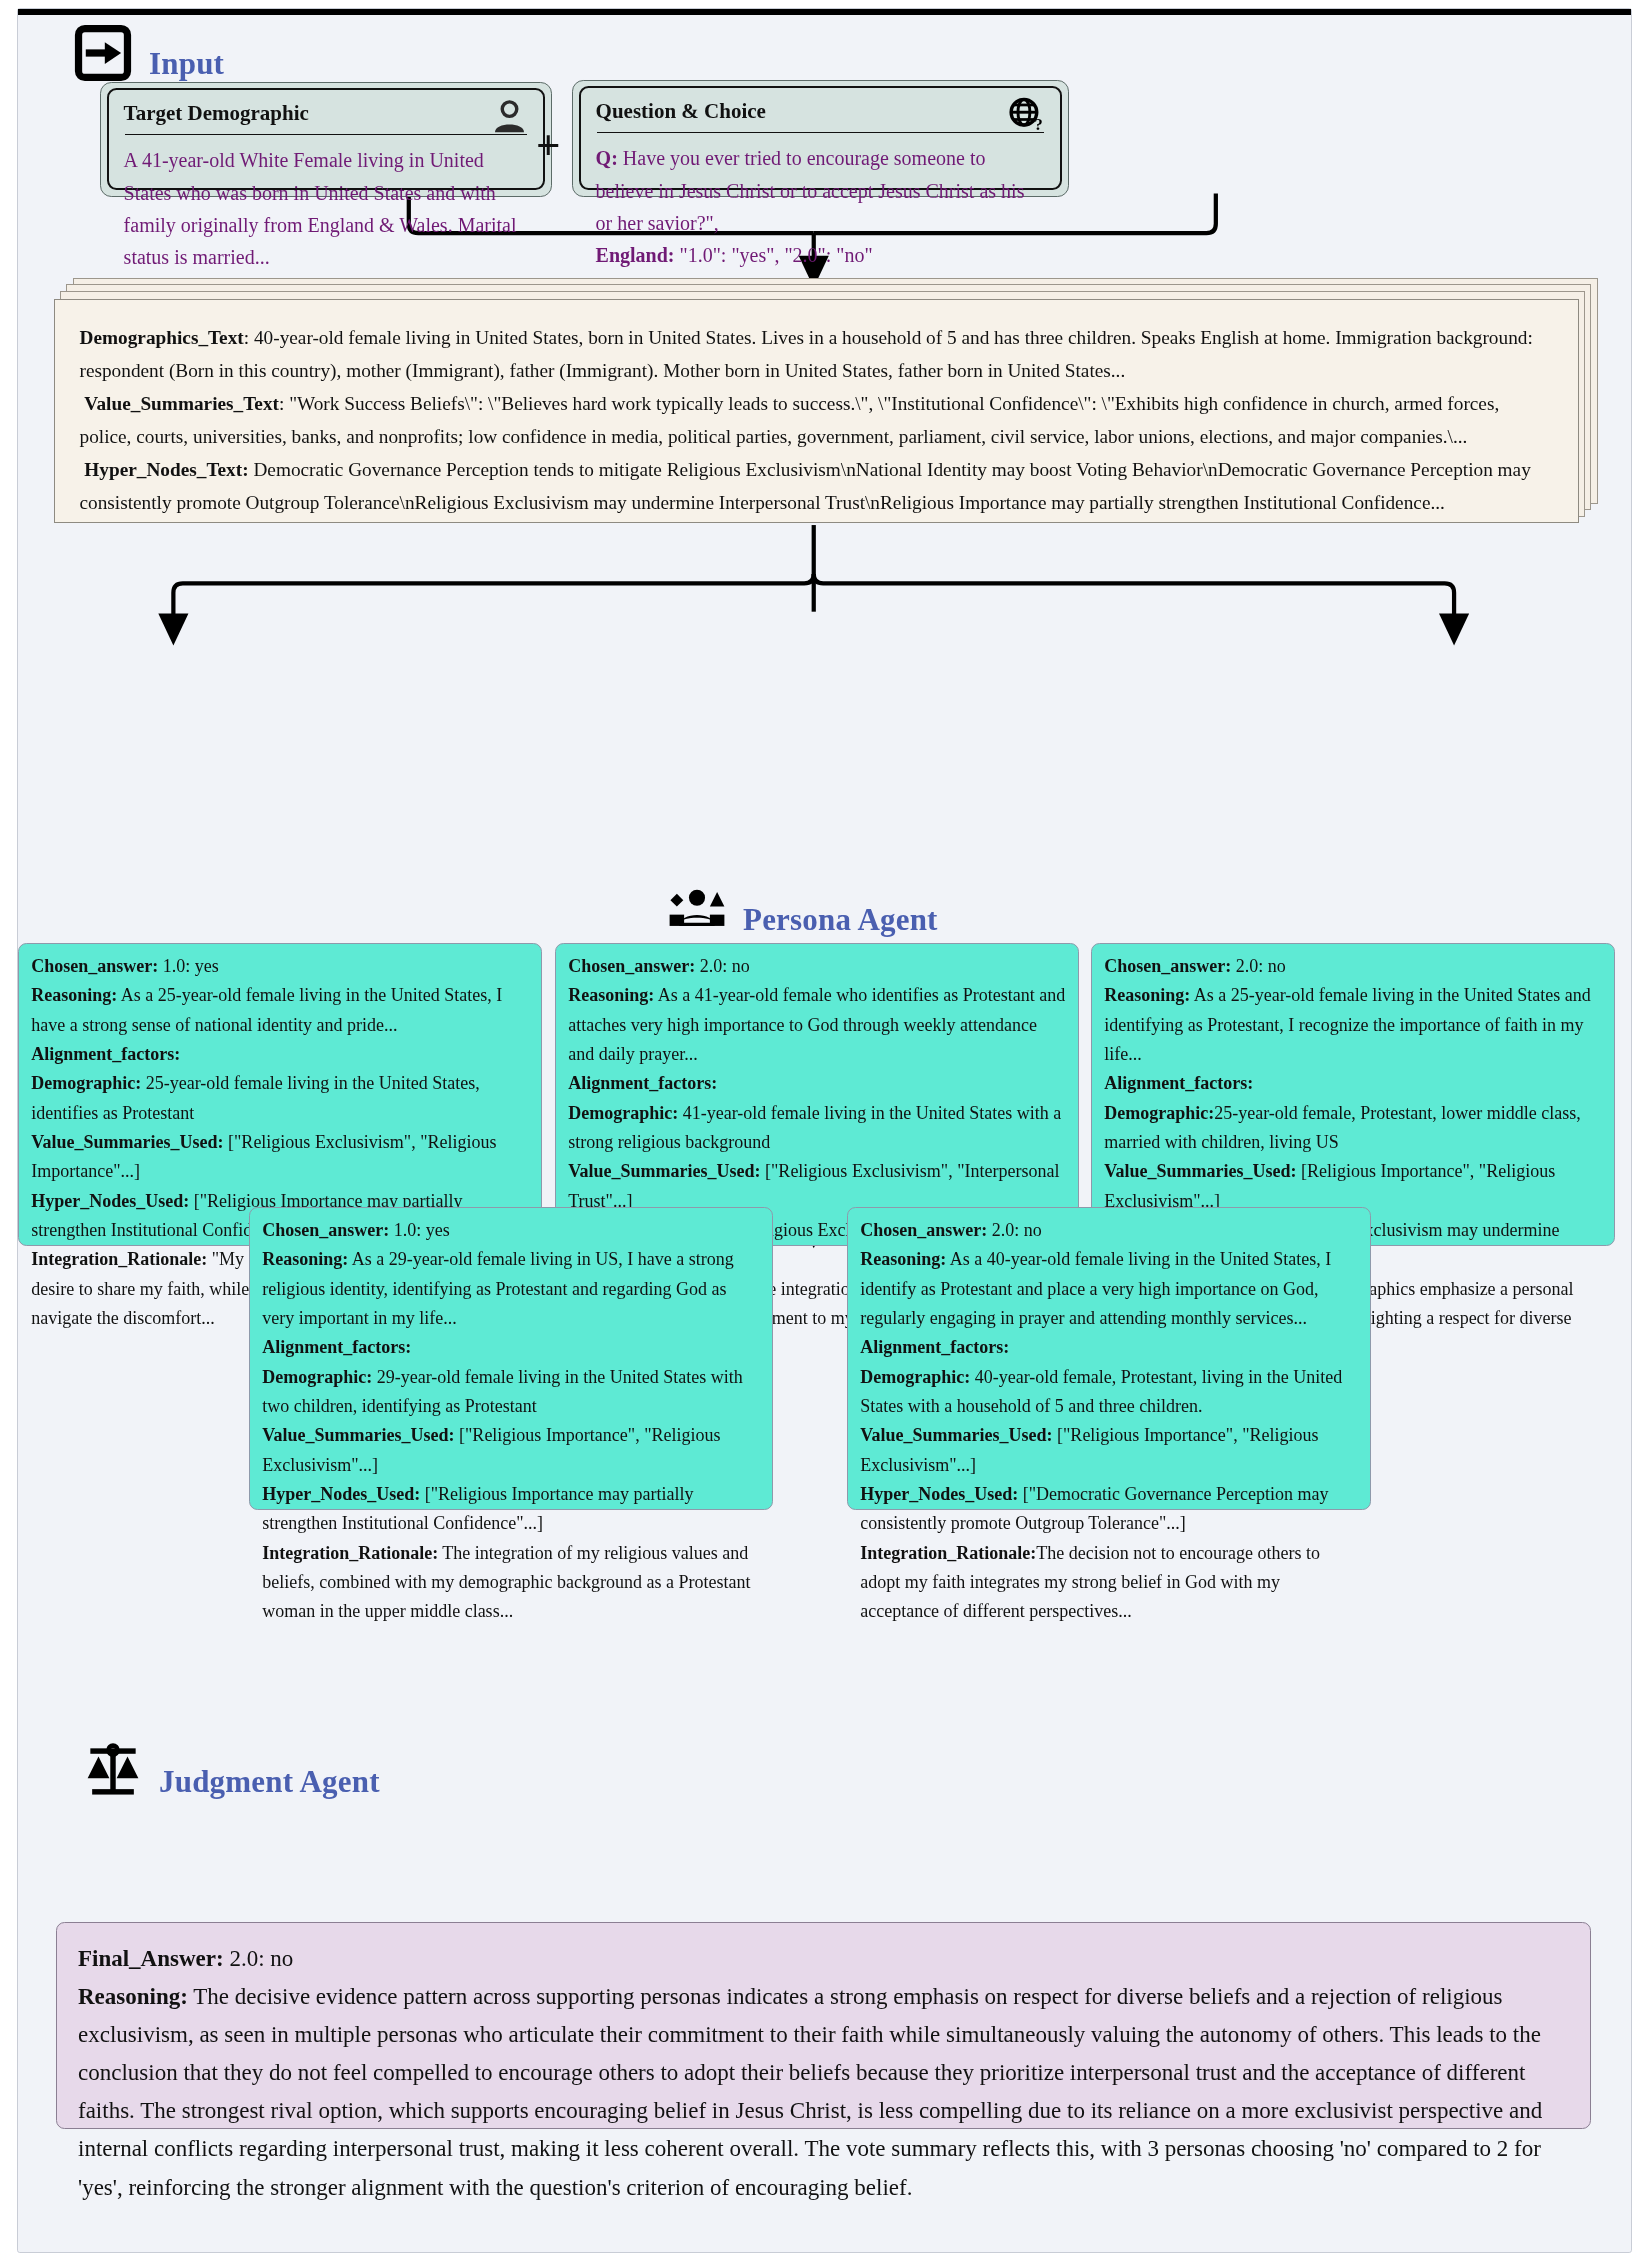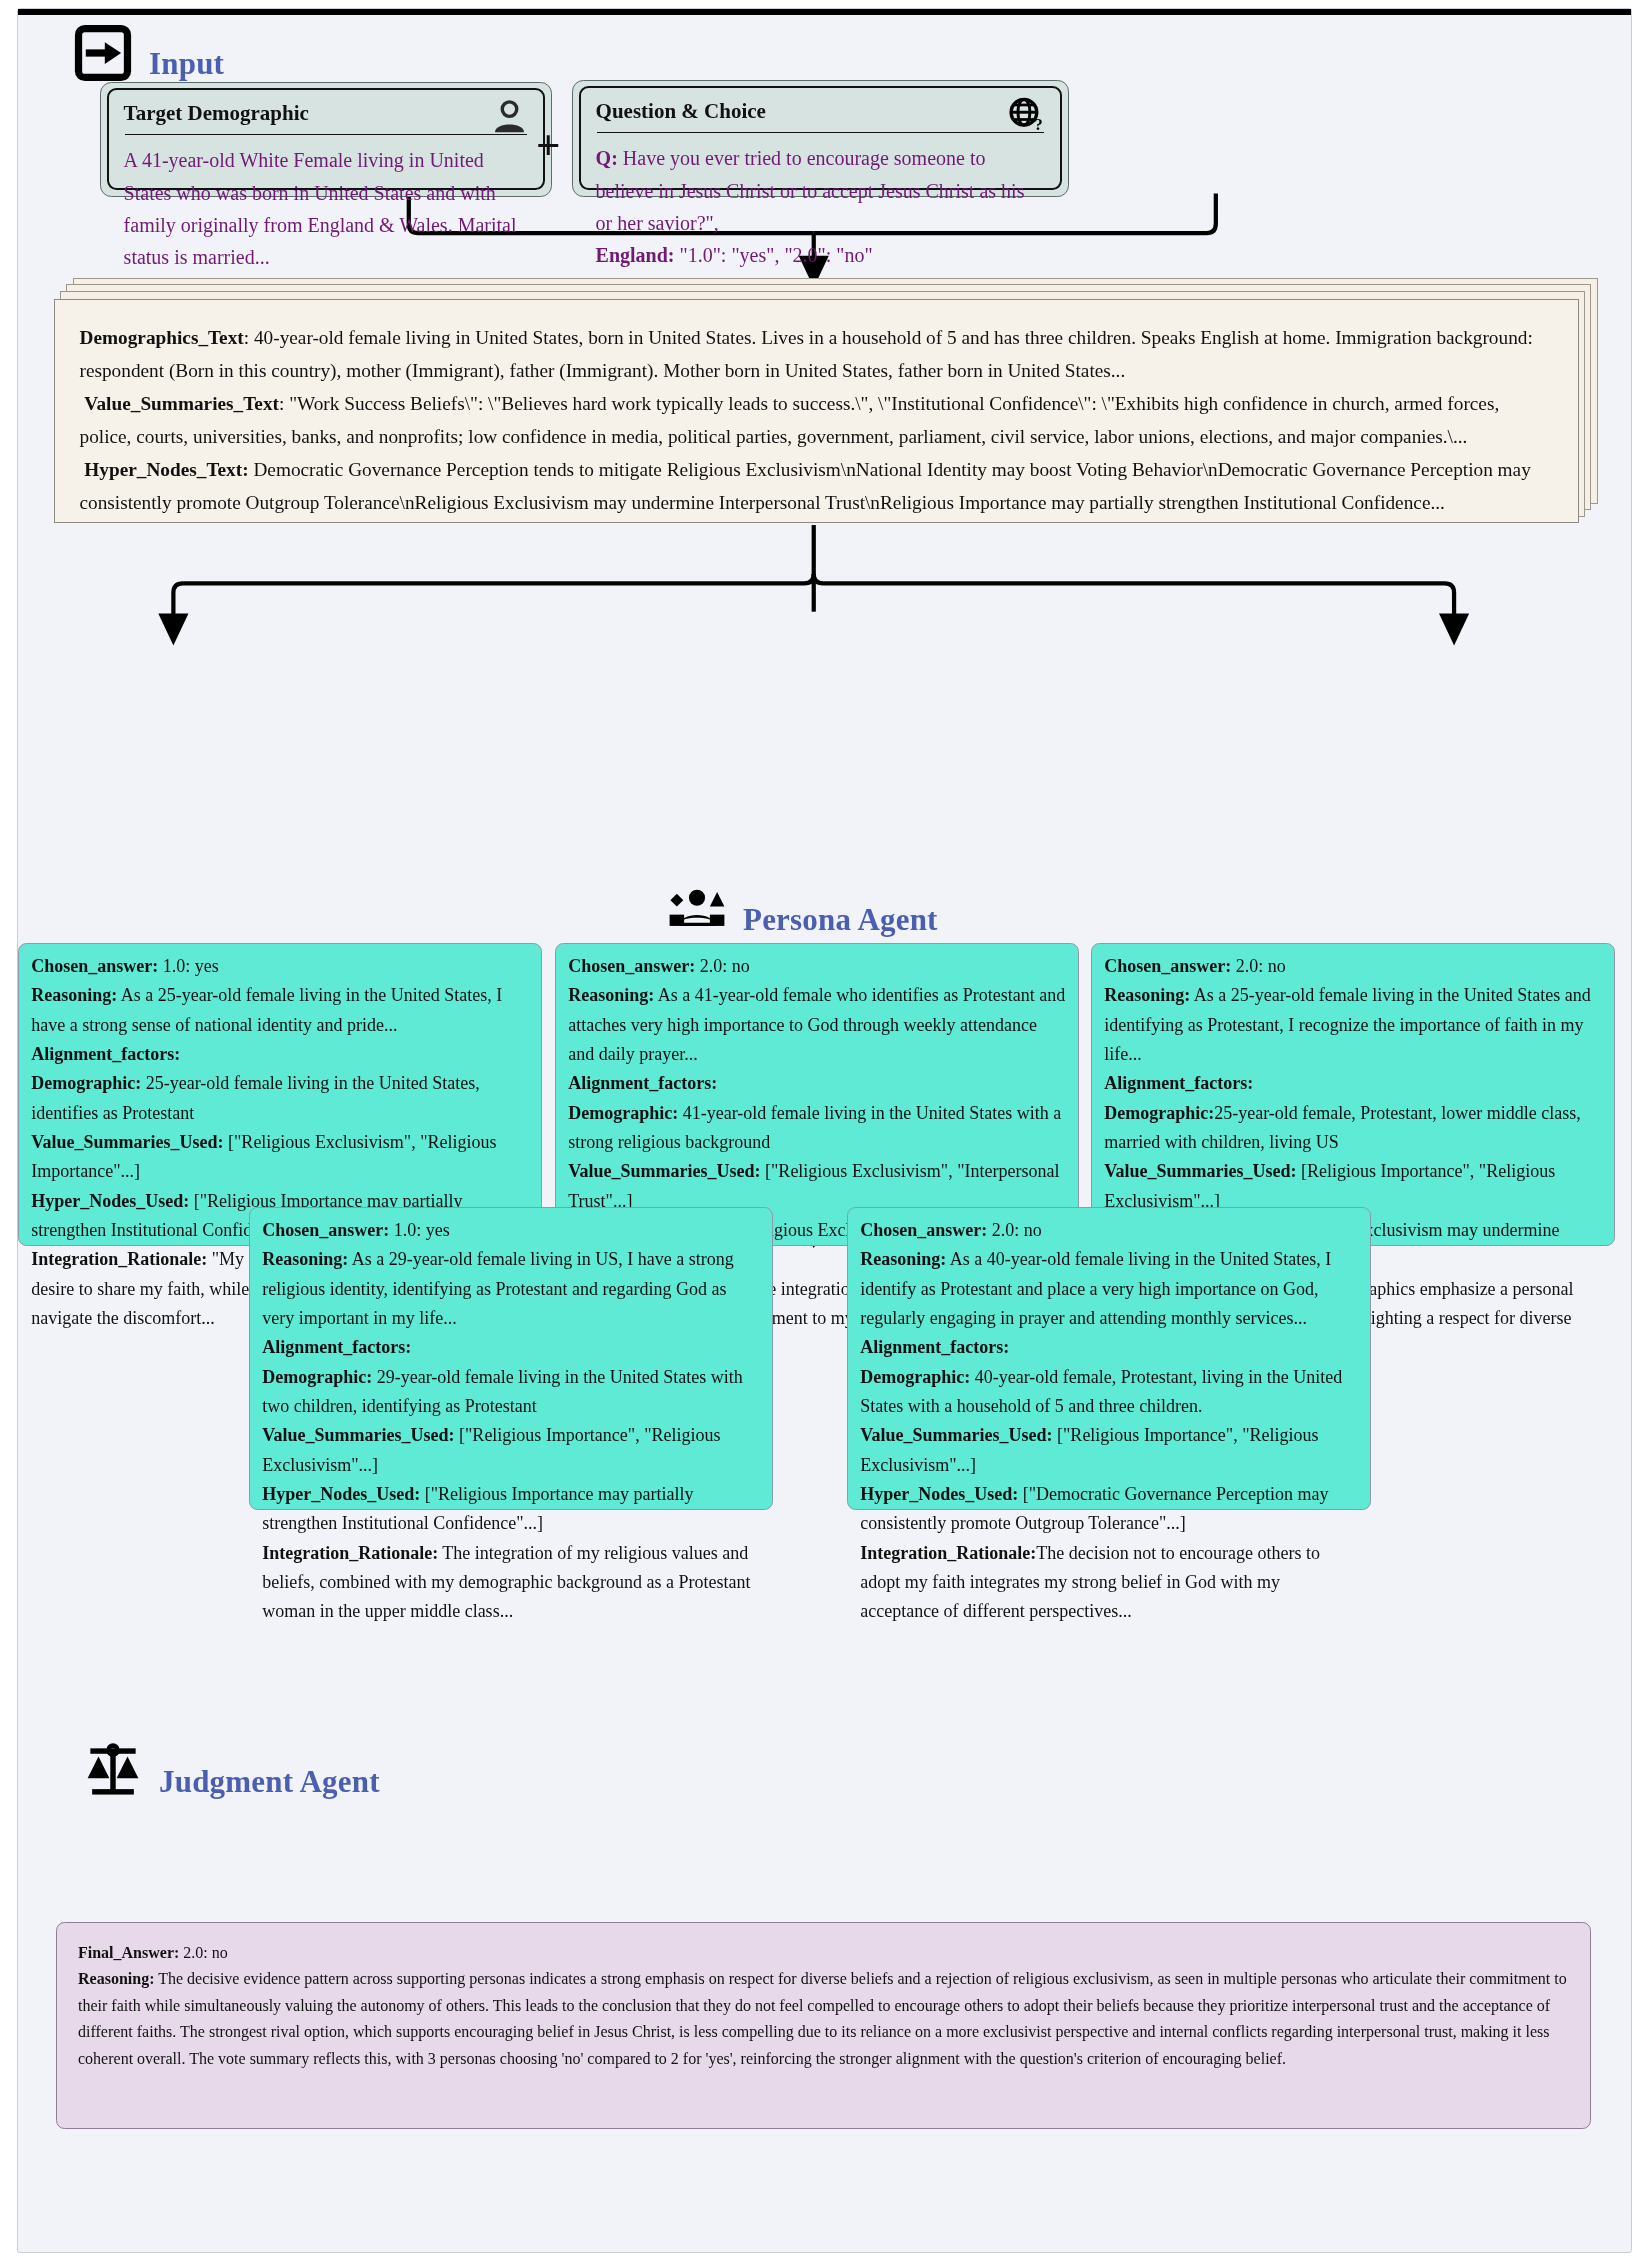--- a/index.html
+++ b/index.html
@@ -82,21 +82,21 @@
   .pcard-body b { font-weight:bold; }
 
   
   .final-card {
     position:absolute;
     background:#e7d9ea;
     border:1.3px solid #8b7f93;
     border-radius:8.5px;
     padding:17px 21px 17px 21px;
   }
-  .final-body { font-size:16px; line-height:1.66; color:#111; }
+  .final-body { font-size:23px; line-height:1.66; color:#111; }
   .final-body b { font-weight:bold; }
 
   svg.conn { position:absolute; left:0; top:0; width:1615px; height:2245px; pointer-events:none; }
 </style>
 </head>
 <body>
 
 <div id="page">
   <div class="top-bar"></div>
 

